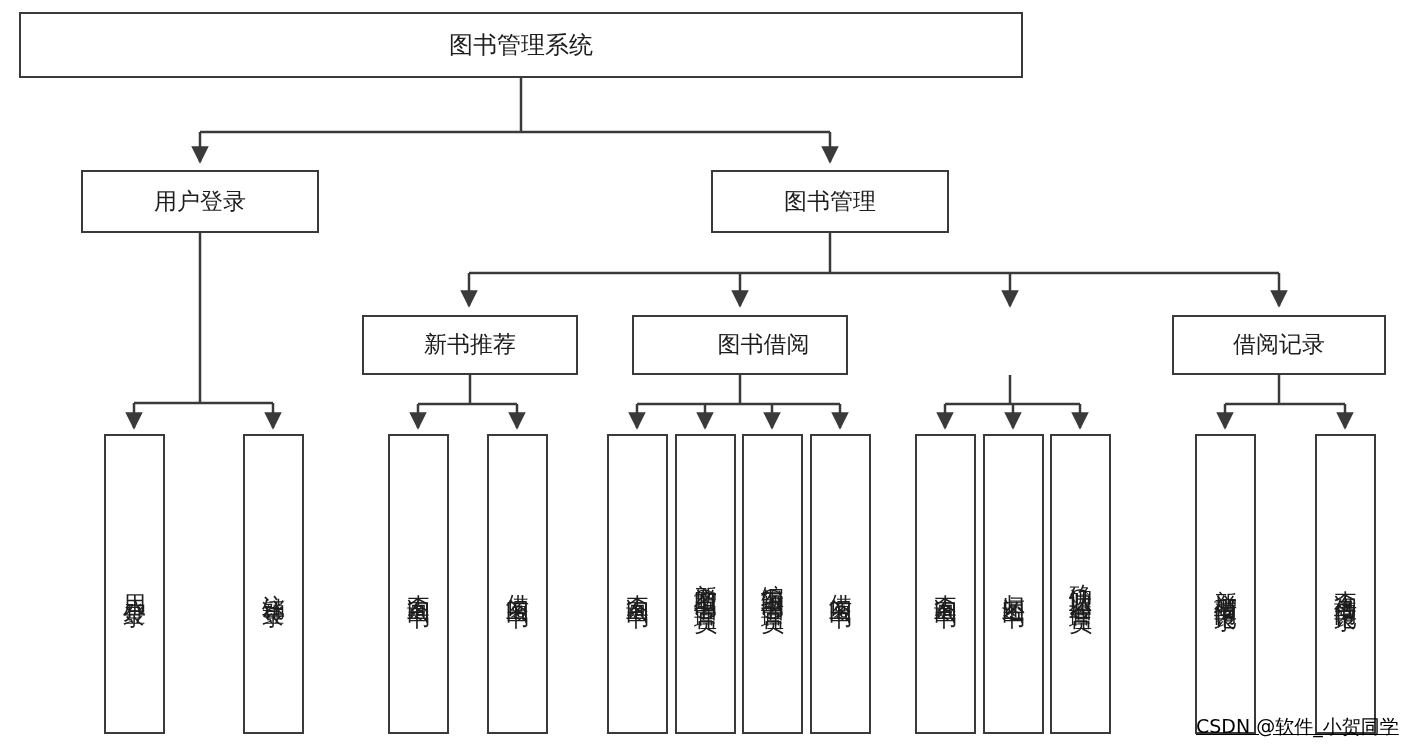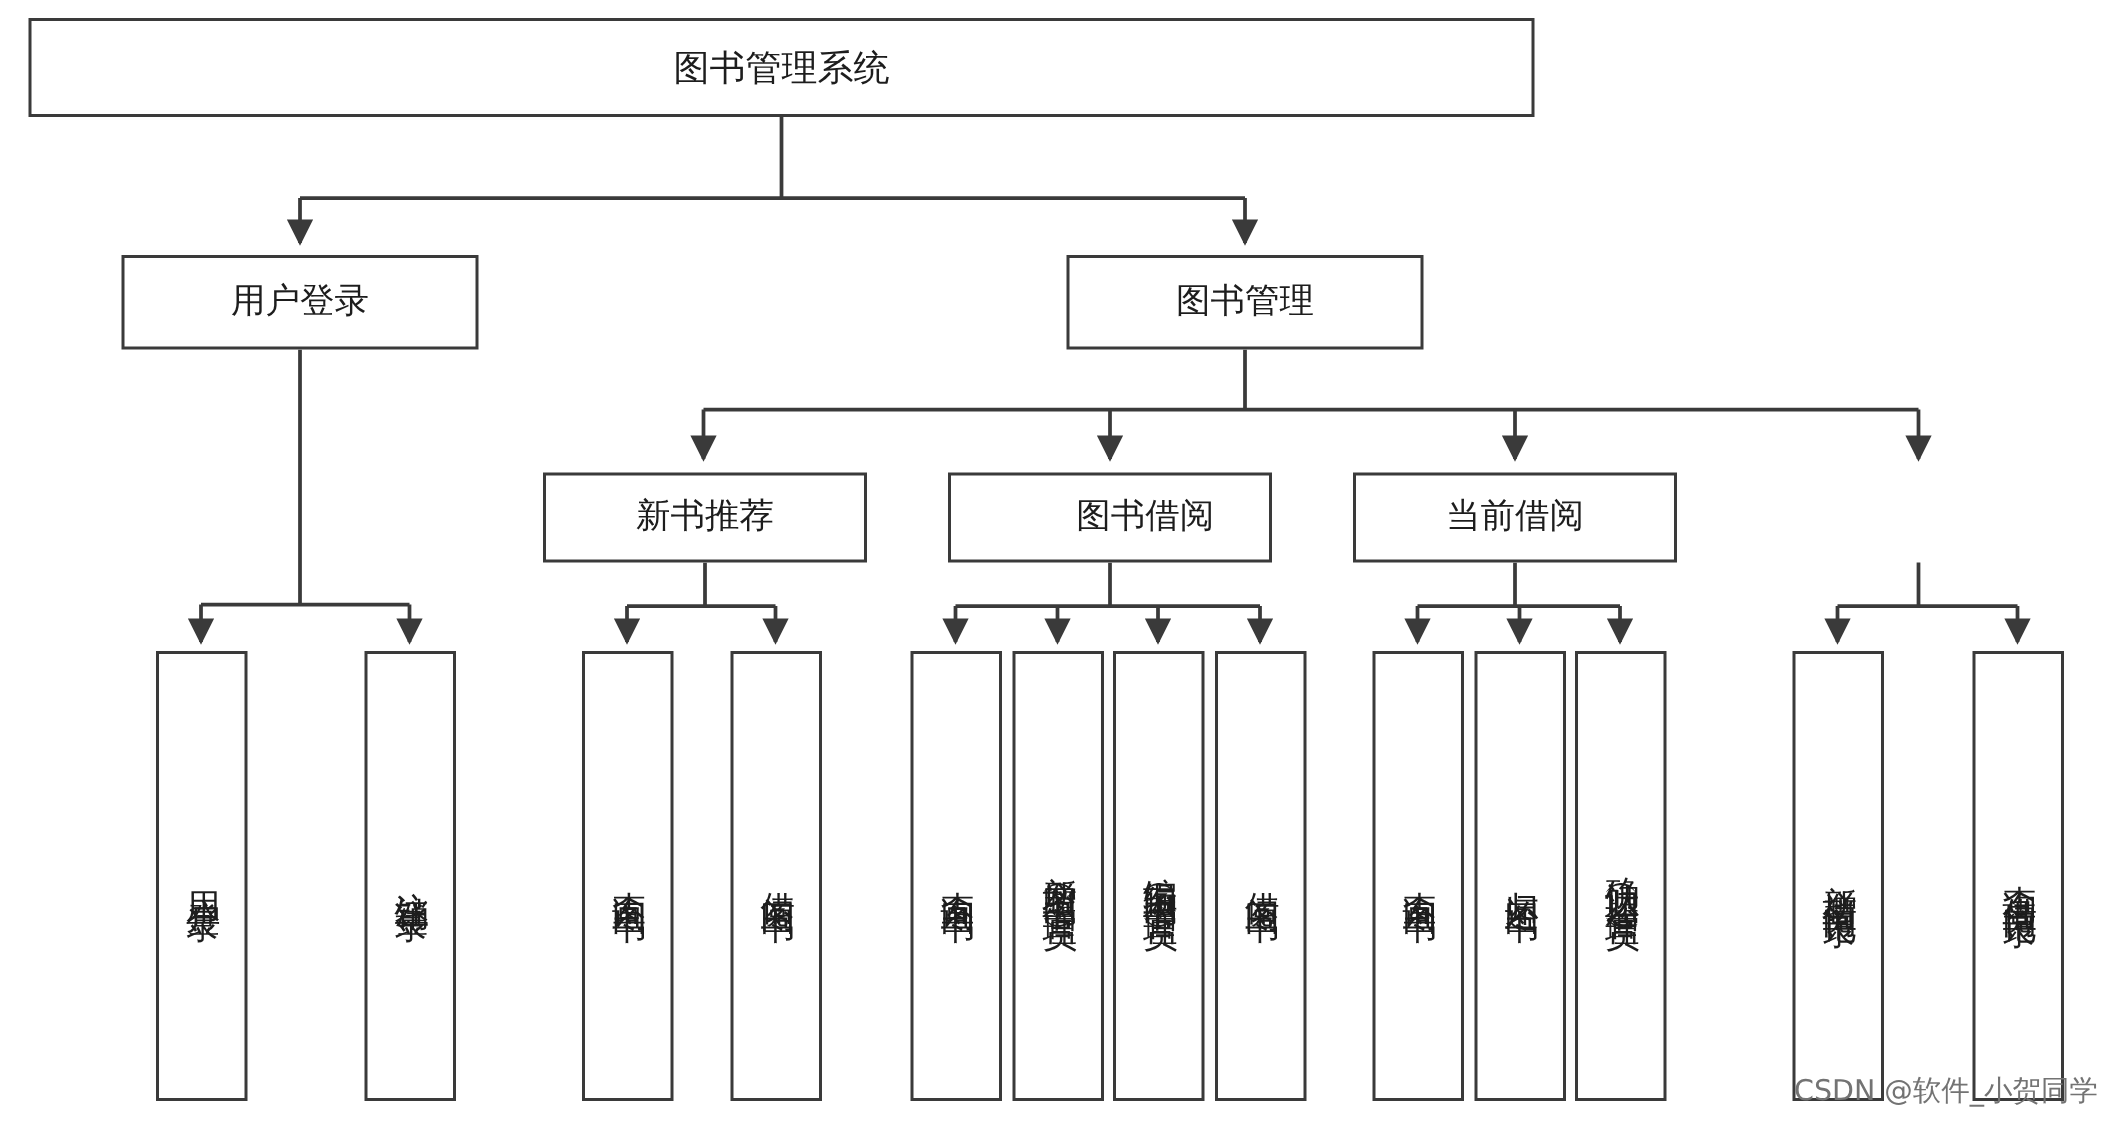--- a/index.html
+++ b/index.html
@@ -53,25 +53,26 @@
   .node.vert .label {
     writing-mode: vertical-rl;
     text-orientation: upright;
     font-size: 23px;
     letter-spacing: 4px;
     line-height: 1;
     white-space: nowrap;
   }
   .watermark {
     position: absolute;
-    color: #737373;
+    color: #000000;
     font-size: 19px;
     z-index: 8;
     white-space: nowrap;
     font-family: "DejaVu Sans", "Liberation Sans", sans-serif;
+    text-decoration: underline;
   }
 </style>
 </head>
 <body>
 
 <div id="canvas">
 
   <svg id="edges" viewBox="0 0 1405 747">
     <defs>
       <marker id="arrow" viewBox="0 0 10 10" refX="9" refY="5" markerWidth="7" markerHeight="7" orient="auto-start-reverse">
@@ -132,22 +133,22 @@
   <div class="node horiz" style="left:362px; top:315px; width:216px; height:60px;">
     <span class="label">新书推荐</span>
   </div>
 
   <div class="node horiz" style="left:711px; top:170px; width:238px; height:63px;">
     <span class="label">图书管理</span>
   </div>
   <div class="node horiz" style="left:632px; top:315px; width:216px; height:60px;padding-left:47px;">
     <span class="label">图书借阅</span>
   </div>
-  <div class="node horiz" style="left:902px; top:315px; width:216px; height:60px;">
-    <span class="label">当前借阅</span>
+  <div class="node horiz" style="left:1172px; top:315px; width:214px; height:60px;">
+    <span class="label">借阅记录</span>
   </div>
 
   <div class="node vert" style="left:104px; top:434px; width:61px; height:300px;">
     <span class="label">用户登录</span>
   </div>
   <div class="node vert" style="left:243px; top:434px; width:61px; height:300px;">
     <span class="label">注销登录</span>
   </div>
   <div class="node vert" style="left:388px; top:434px; width:61px; height:300px;">
     <span class="label">查询图书</span>

